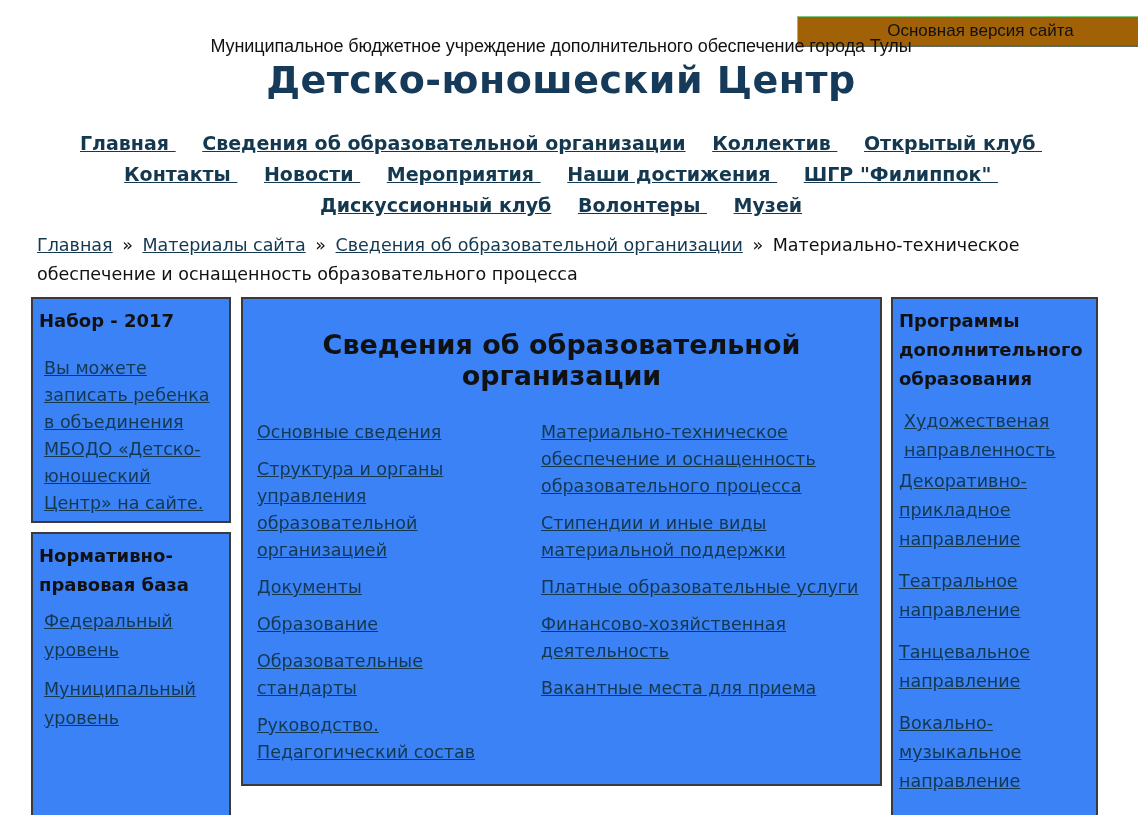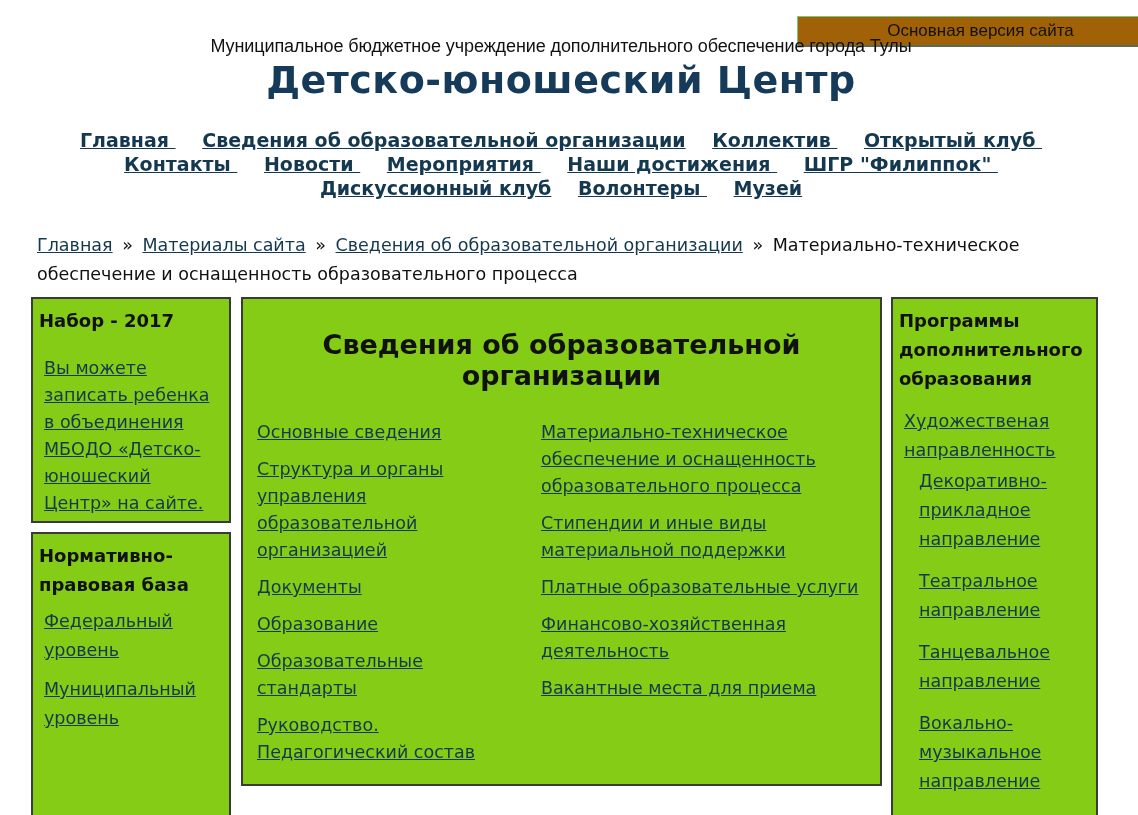--- a/index.html
+++ b/index.html
@@ -16,31 +16,31 @@
   .org-subtitle {
     position: absolute; left: 0; top: 36px; width: 1122px; text-align: center;
     font-family: "Liberation Sans", sans-serif; font-size: 18px; color: #111; letter-spacing: -0.1px;
   }
   .site-title {
     position: absolute; left: 0; top: 58px; width: 1122px; text-align: center;
     font-family: "DejaVu Sans", sans-serif; font-weight: bold; font-size: 38px; color: #163a59; letter-spacing: 0.5px;
   }
   .main-nav {
     position: absolute; left: 30px; top: 128px; width: 1062px; text-align: center;
-    font-family: "DejaVu Sans", sans-serif; font-weight: bold; font-size: 19px; line-height: 24px;
+    font-family: "DejaVu Sans", sans-serif; font-weight: bold; font-size: 19px; line-height: 31px;
   }
   .main-nav a { color: #14384f; margin: 0 10px; white-space: pre; }
   .breadcrumb {
     position: absolute; left: 37px; top: 231px; width: 1060px;
     font-size: 17.5px; line-height: 29px; color: #111;
   }
   .breadcrumb a { color: #14384f; }
   .breadcrumb .sep { margin: 0 4px; }
 
-  .box { position: absolute; border: 2px solid #3a3a3a; background: #84cc16; }
+  .box { position: absolute; border: 2px solid #3a3a3a; background: #3b82f6; }
   .box h3 { font-weight: bold; font-size: 18px; line-height: 29px; color: #111; }
   .box ul { list-style: none; }
   .box li { font-size: 17.5px; line-height: 27px; }
 
   #box-nabor { left: 31px; top: 297px; width: 200px; height: 226px; padding: 7px 6px; }
   #box-nabor a { display: block; margin-top: 20px; margin-left: 5px; font-size: 17.5px; line-height: 27px; }
 
   #box-norm { left: 31px; top: 532px; width: 200px; height: 300px; padding: 7px 6px; }
   #box-norm li { margin-left: 5px; margin-top: 10px; line-height: 29px; }
   #box-norm ul { margin-top: -2px; }
@@ -51,21 +51,21 @@
     font-weight: bold; font-size: 27px; line-height: 31px; color: #111;
   }
   .col { position: absolute; top: 120px; }
   .col li { font-size: 17.5px; line-height: 27px; margin-bottom: 10px; }
   #col-left { left: 14px; width: 260px; }
   #col-right { left: 298px; width: 320px; }
 
   #box-prog { left: 891px; top: 297px; width: 207px; height: 530px; padding: 7px 6px; }
   #box-prog h3 { line-height: 29px; }
   #box-prog .prog-top { margin-top: 14px; margin-left: 5px; font-size: 17.5px; line-height: 29px; display: block; }
-  #box-prog .prog-sub { margin-left: 20px; margin-top: 2px; }
+  #box-prog .prog-sub { margin-top: 2px; }
   #box-prog .prog-sub li { font-size: 17.5px; line-height: 29px; margin-bottom: 13px; }
 </style>
 </head>
 <body>
 
 <div class="version-btn">Основная версия сайта</div>
 
 <div class="org-subtitle">Муниципальное бюджетное учреждение дополнительного обеспечение города Тулы</div>
 <div class="site-title">Детско-юношеский Центр</div>
 

